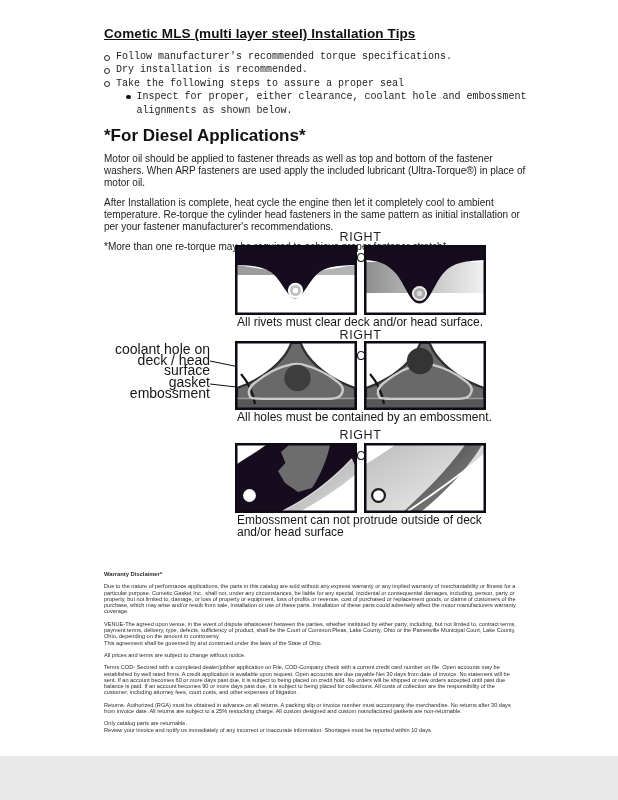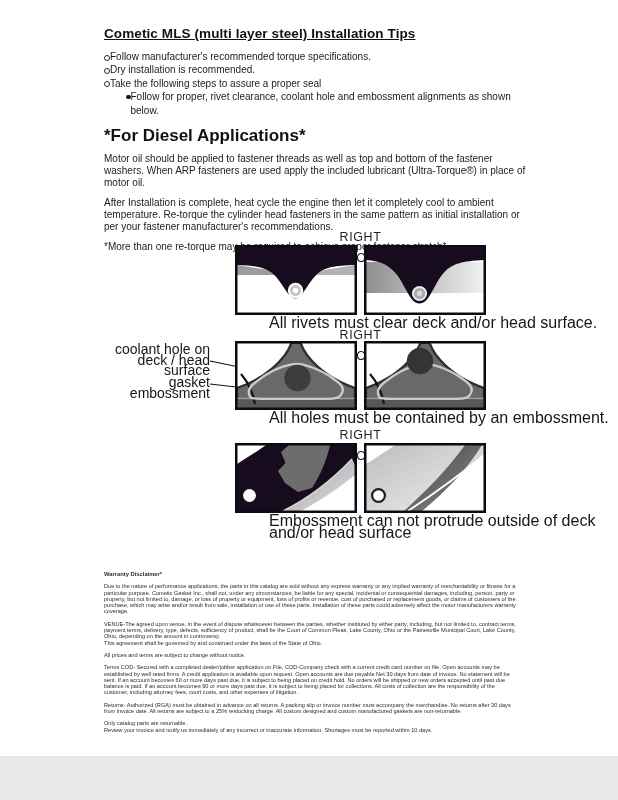--- a/index.html
+++ b/index.html
@@ -7,31 +7,31 @@
     position:relative;width:618px;height:756px;background:#ffffff;
     font-family:"Liberation Sans","DejaVu Sans",sans-serif;color:#1c1c1c;
     overflow:hidden;margin:0 auto;
   }
   
   .main{position:absolute;left:104px;top:20px;width:426px;}
   .title{
     font-size:13.5px;font-weight:bold;text-decoration:underline;
     margin:6px 0 9px 0;letter-spacing:.1px;color:#111;
   }
-  .bullet-row{display:flex;gap:0;font-size:10px;line-height:13.4px;}
+  .bullet-row{display:flex;gap:6px;font-size:10px;line-height:13.4px;font-family:Liberation Mono, monospace;}
   .o-icon{width:4px;height:4px;border:1px solid #2a2a2a;border-radius:50%;margin-top:4.5px;flex:none;}
   .dot-icon{width:4.5px;height:4.5px;background:#161616;border-radius:50%;margin-top:4.5px;flex:none;}
   .sub{margin-left:22px;}
   .diesel-heading{font-size:17px;font-weight:bold;margin:9px 0 7px 0;color:#111;}
   .diesel-p{font-size:10px;line-height:11.9px;margin:0 0 8.5px 0;}
   
   .fig-labels{position:absolute;left:235px;width:251px;display:flex;gap:7px;flex-direction:column;}
   .fig-label{flex:1;text-align:center;font-size:12.5px;letter-spacing:.6px;color:#1f1f1f;}
   .fig-panels{position:absolute;left:235px;display:flex;gap:7px;}
-  .fig-caption{position:absolute;left:237px;font-size:16px;line-height:11.6px;color:#161616;margin-left:32px;}
+  .fig-caption{position:absolute;left:237px;font-size:12px;line-height:11.6px;color:#161616;}
   .prelines{white-space:pre-line;}
   .ann{position:absolute;left:96px;width:114px;text-align:right;font-size:14px;line-height:10.6px;color:#161616;}
   .leader-svg{position:absolute;left:205px;top:348px;}
   
   .legal{position:absolute;left:104px;top:571px;width:416px;font-size:5.6px;line-height:6.3px;color:#2c2c2c;}
   .legal-h{font-size:5.8px;font-weight:bold;margin:0 0 6px 0;}
   .legal p{margin:0 0 6px 0;}
   
   .page-code{position:absolute;left:389px;top:757px;font-size:13.5px;color:#262626;letter-spacing:.2px;}
 </style>
@@ -50,21 +50,21 @@
     <div class="bullet-row">
       <span class="o-icon"></span>
       <span>Dry installation is recommended.</span>
     </div>
     <div class="bullet-row">
       <span class="o-icon"></span>
       <span>Take the following steps to assure a proper seal</span>
     </div>
     <div class="bullet-row sub">
       <span class="dot-icon"></span>
-      <span>Follow for proper, rivet clearance, coolant hole and embossment alignments as shown below.</span>
+      <span>Inspect for proper, either clearance, coolant hole and embossment alignments as shown below.</span>
     </div>
 
     <div class="diesel-heading">*For Diesel Applications*</div>
     <p class="diesel-p">Motor oil should be applied to fastener threads as well as top and bottom of the fastener washers. When ARP fasteners are used apply the included lubricant (Ultra-Torque®) in place of motor oil.</p>
     <p class="diesel-p">After Installation is complete, heat cycle the engine then let it completely cool to ambient temperature. Re-torque the cylinder head fasteners in the same pattern as initial installation or per your fastener manufacturer's recommendations.</p>
     <p class="diesel-p">*More than one re-torque may be required to achieve proper fastener stretch*</p>
   </div>
 
   <div class="fig-labels" style="top:230px;">
     <div class="fig-label">RIGHT</div>

